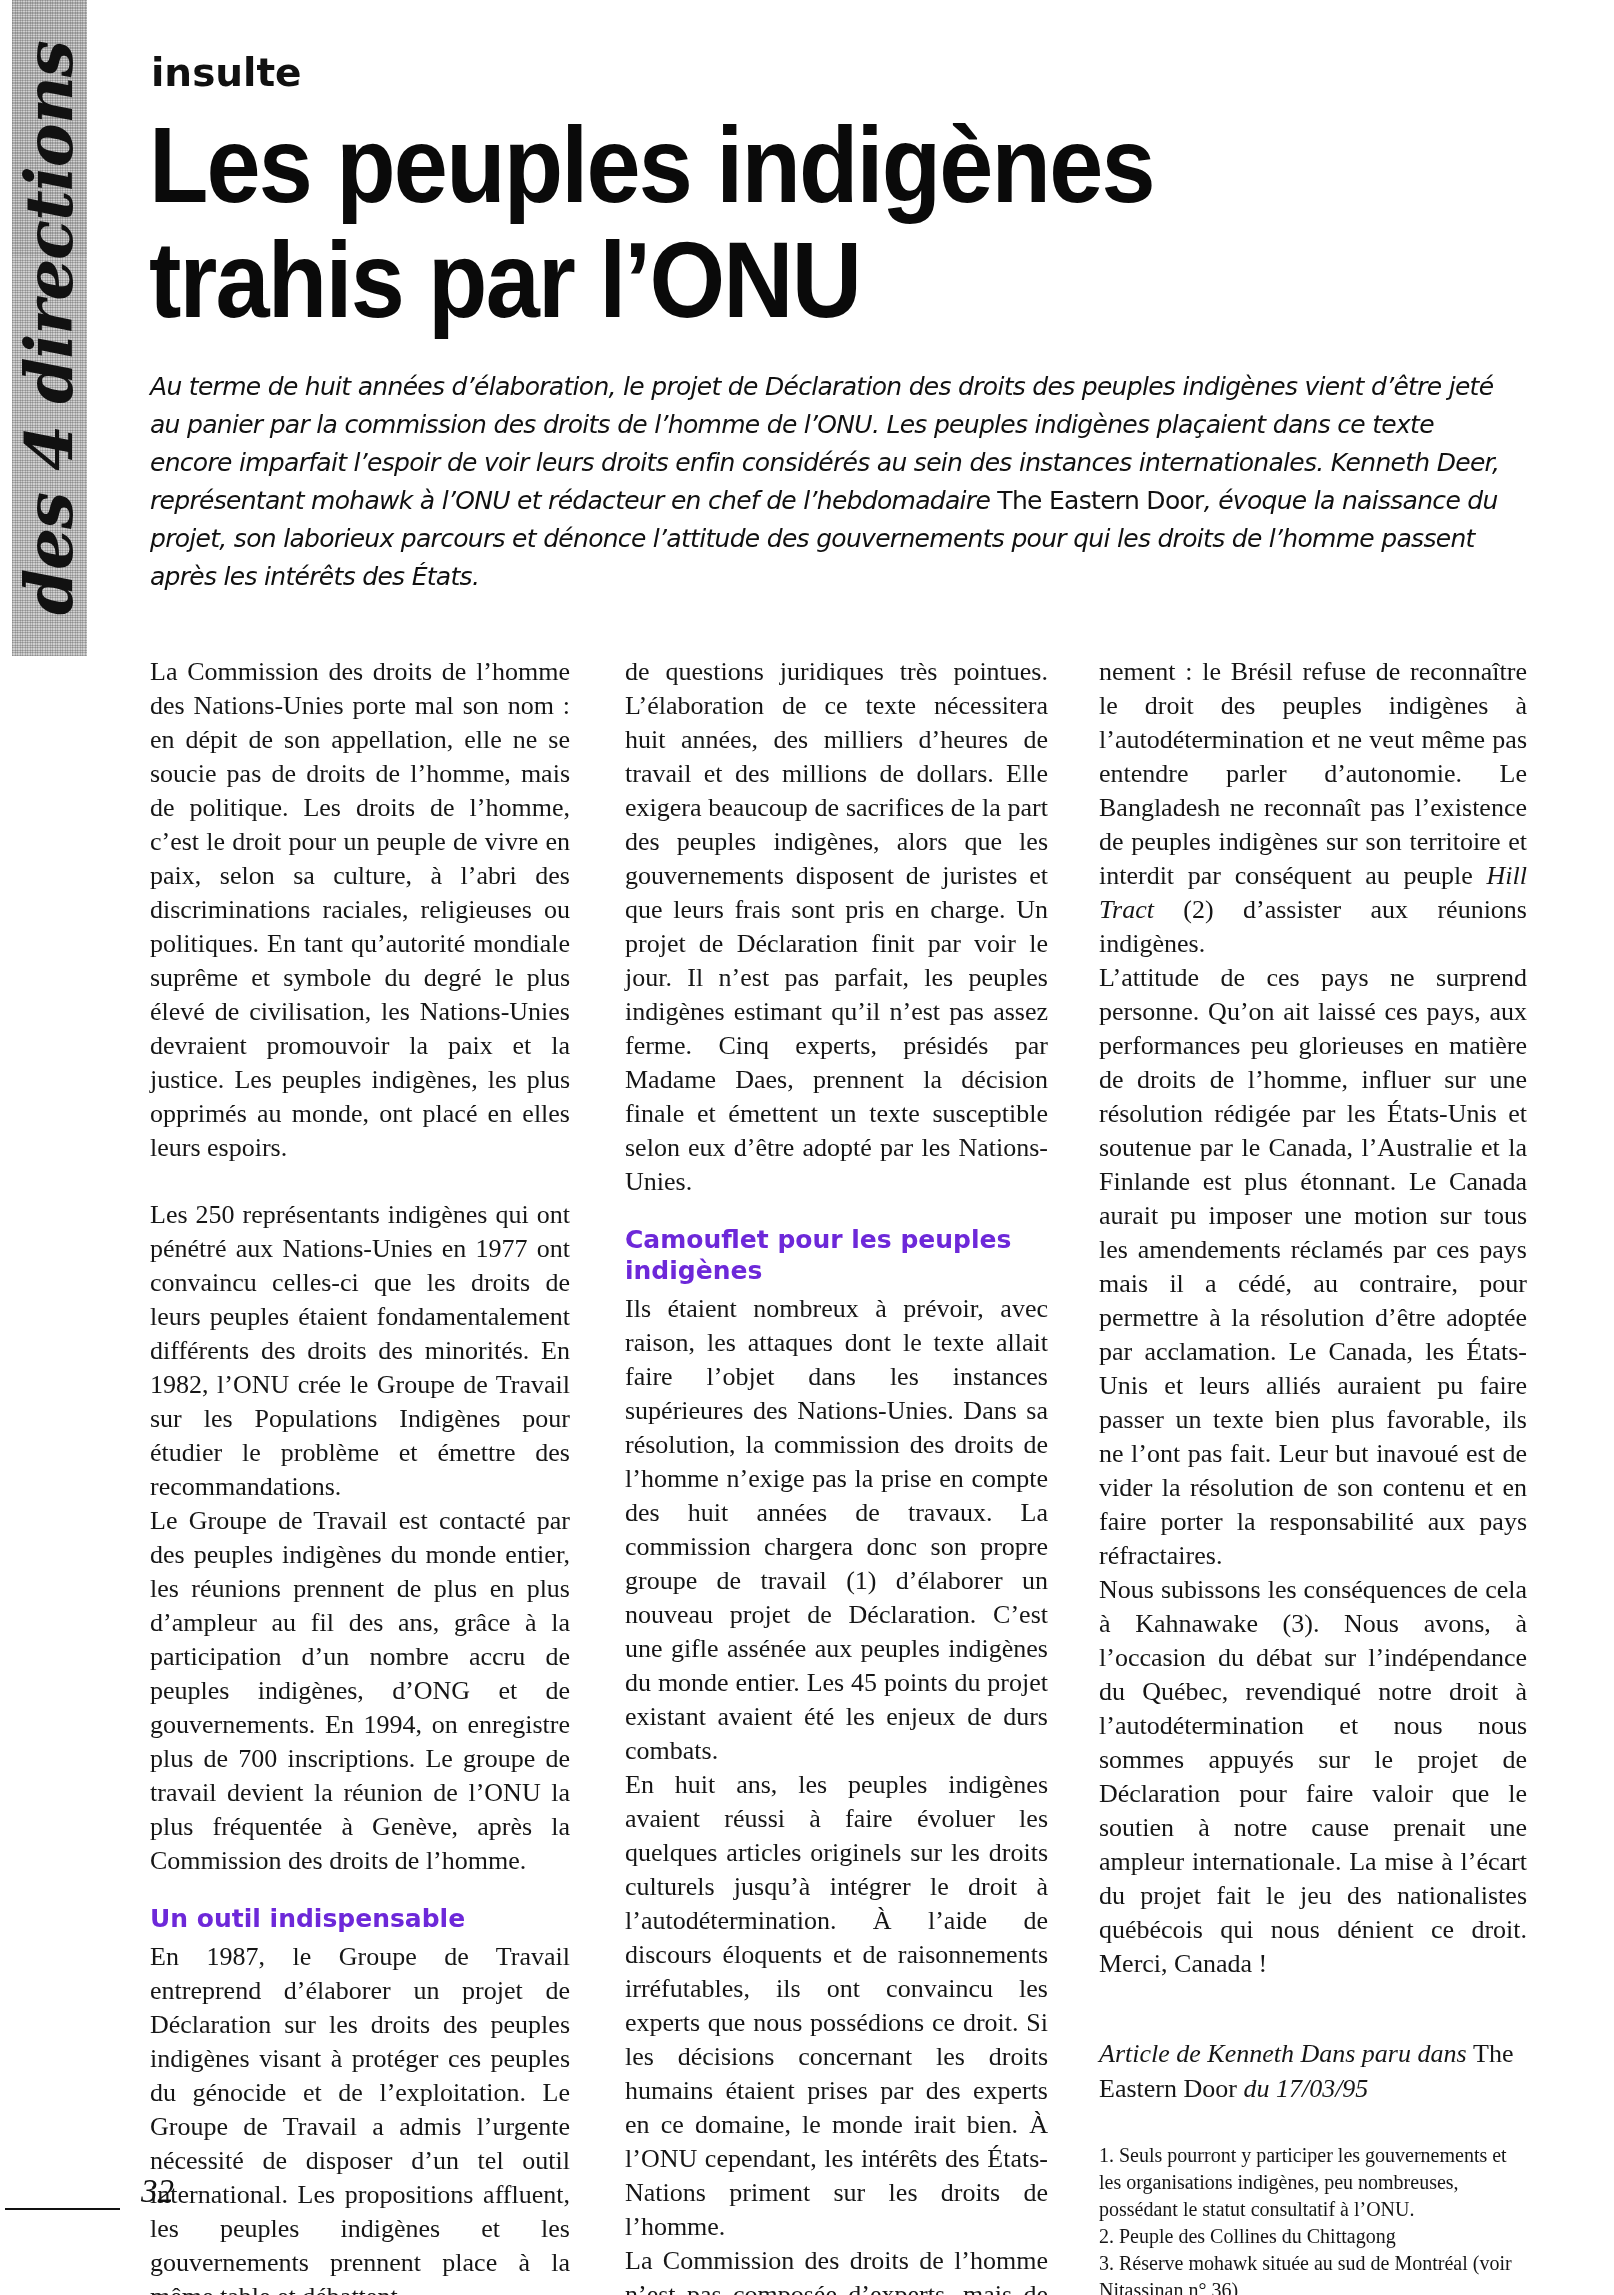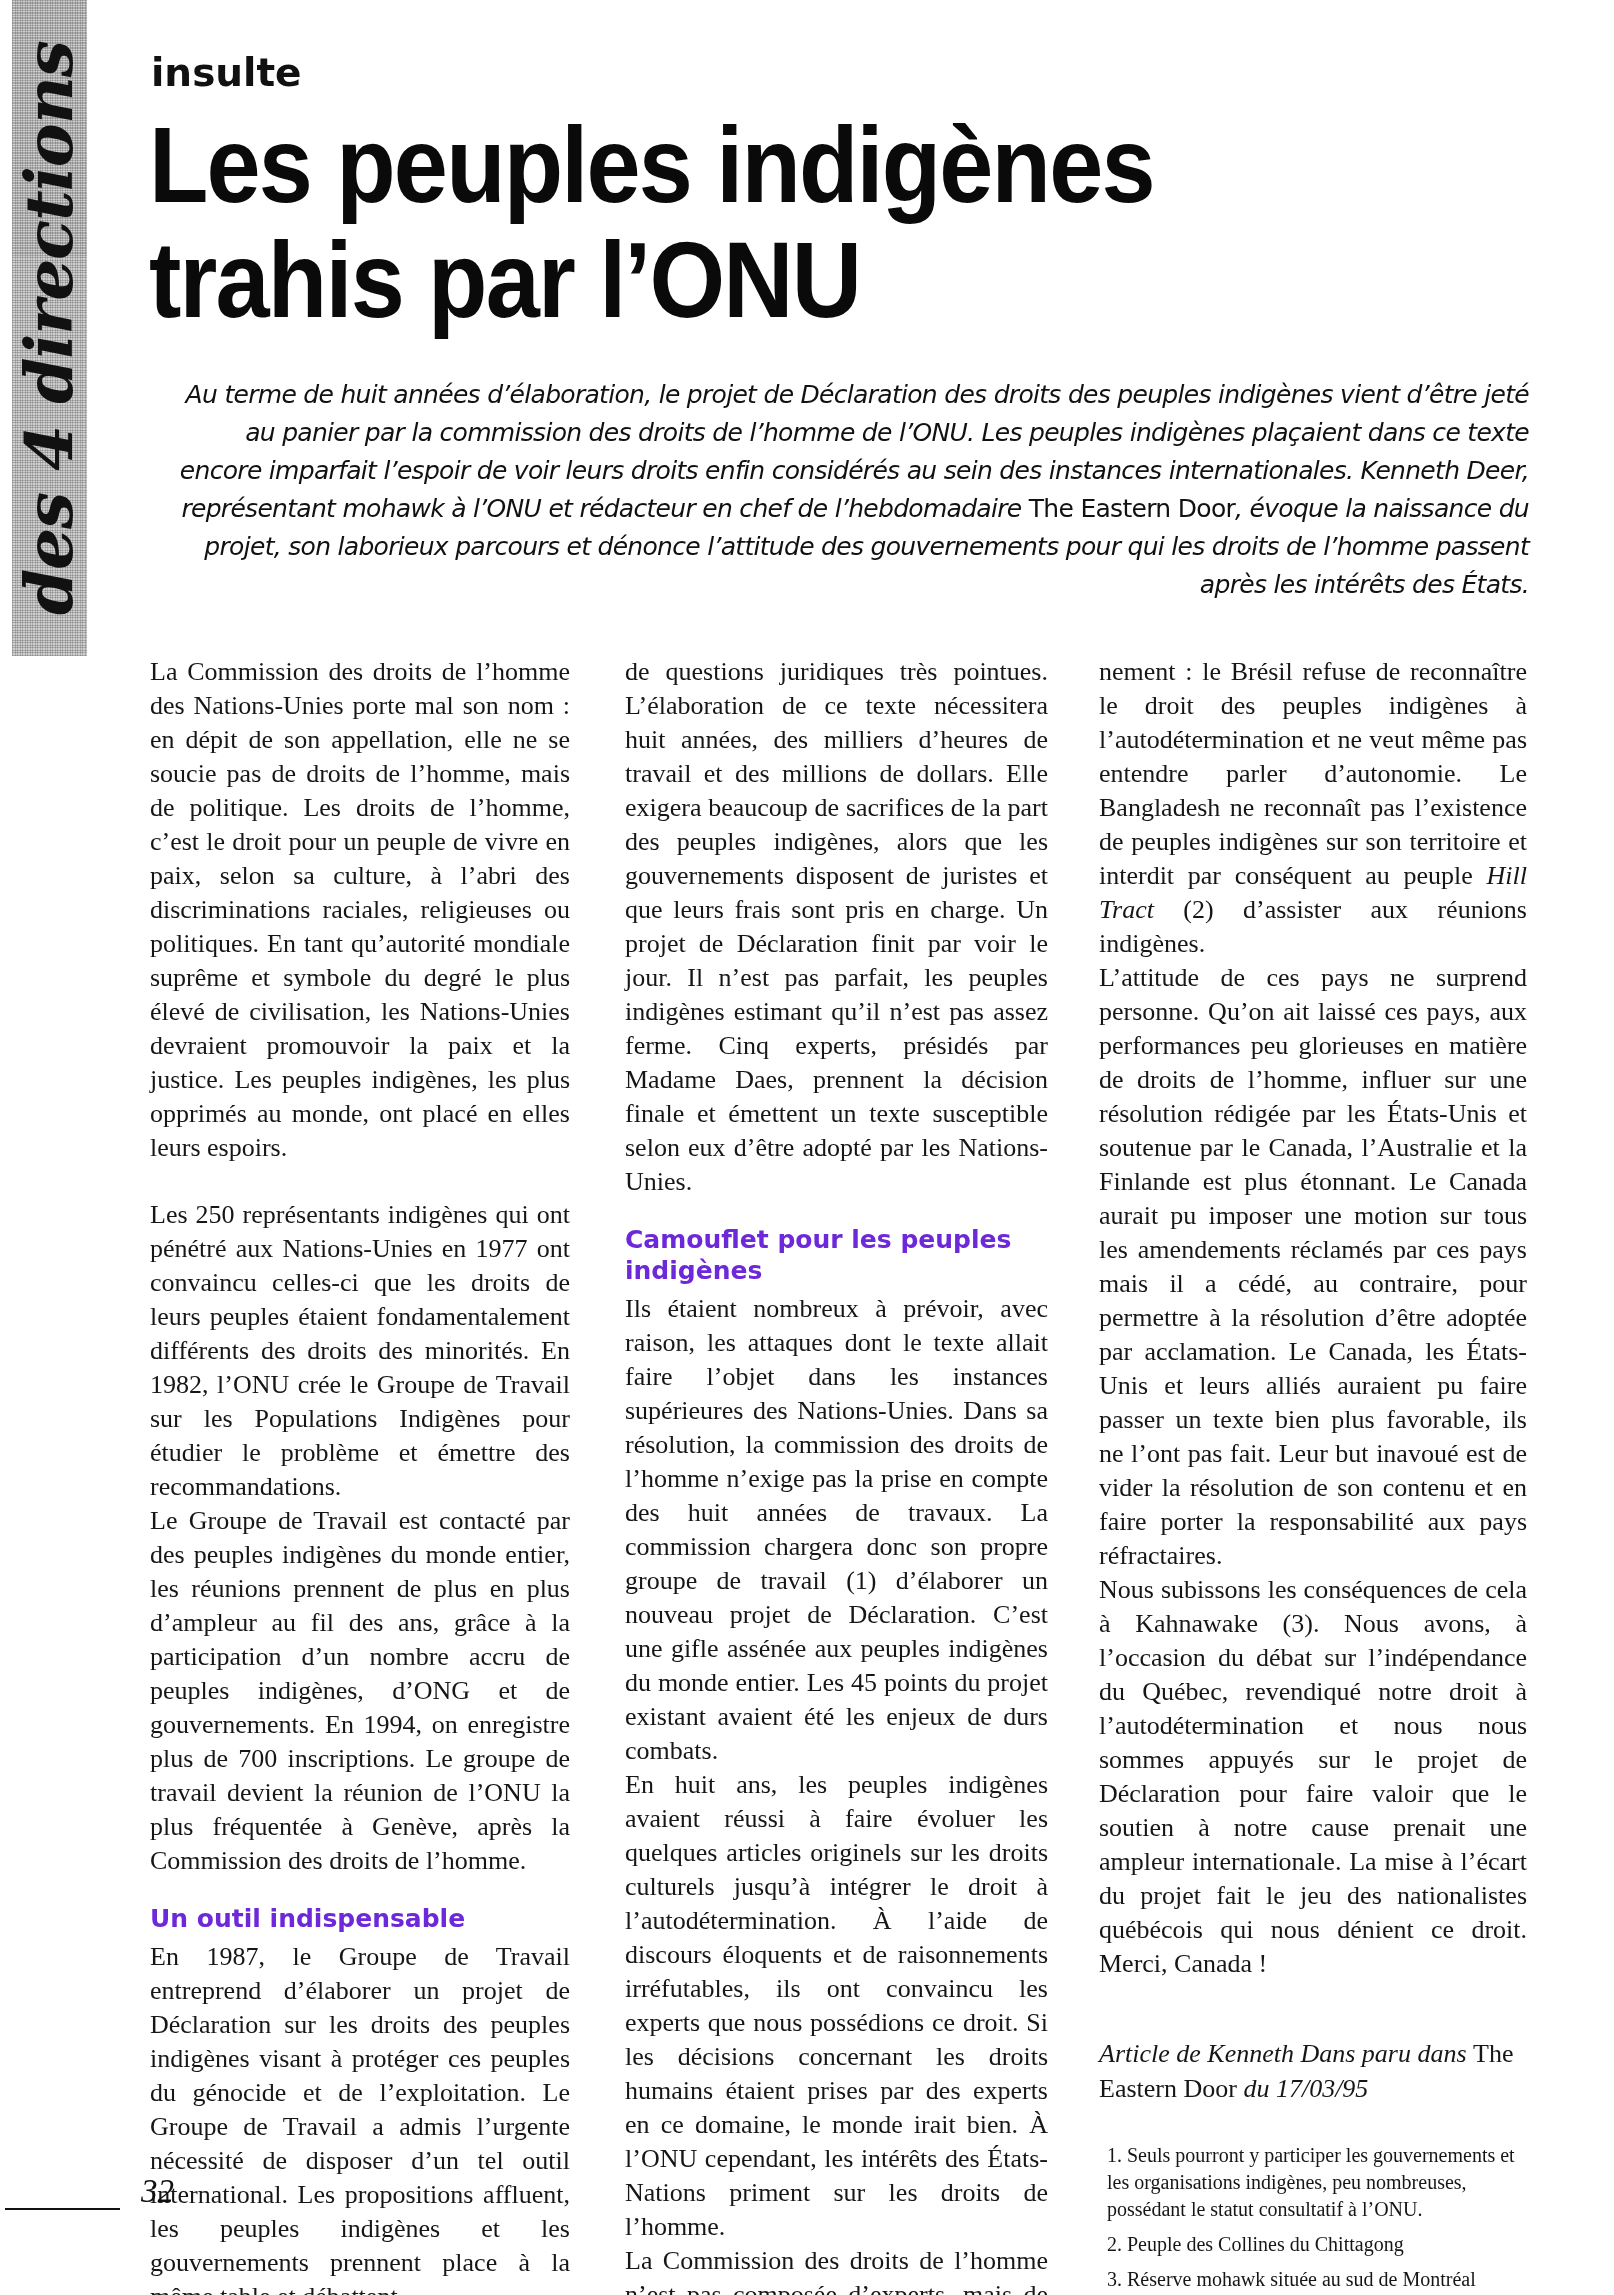--- a/index.html
+++ b/index.html
@@ -53,21 +53,21 @@
   .col em { font-style: italic; }
   .attribution {
     margin-top: 55px; text-align: left;
     font-family: "Liberation Serif", serif; font-size: 26px; line-height: 35px;
   }
   .attribution .it { font-style: italic; }
   .footnotes {
     margin-top: 36px; text-align: left;
     font-family: "Liberation Serif", serif; font-size: 20px; line-height: 27px;
   }
-  .footnotes div { margin: 8px; }
+  .footnotes div { margin: 0; }
   .page-number {
     position: absolute; left: 101px; top: 2173px;
     font-family: "Liberation Serif", serif; font-style: italic; font-size: 33px; color: #111; margin-left: 40px;
   }
   .page-rule {
     position: absolute; left: 5px; top: 2208px; width: 115px; height: 2px; background: #111;
   }
 </style>
 </head>
 <body>
@@ -76,21 +76,21 @@
   <div class="sidebar-label">des 4 directions</div>
 </div>
 
 <div class="kicker">insulte</div>
 
 <h1 class="title" style="margin:0;">
   <span>Les peuples indigènes</span><br>
   <span>trahis par l’ONU</span>
 </h1>
 
-<p class="intro" style="margin:8px;text-align:right;">
+<p class="intro" style="margin:0;">
   <span>Au terme de huit années d’élaboration, le projet de Déclaration des droits des peuples indigènes vient d’être jeté au panier par la commission des droits de l’homme de l’ONU. Les peuples indigènes plaçaient dans ce texte encore imparfait l’espoir de voir leurs droits enfin considérés au sein des instances internationales. Kenneth Deer, représentant mohawk à l’ONU et rédacteur en chef de l’hebdomadaire </span><span class="upright">The Eastern Door</span><span>, évoque la naissance du projet, son laborieux parcours et dénonce l’attitude des gouvernements pour qui les droits de l’homme passent après les intérêts des États.</span>
 </p>
 
 <div class="col col1">
   <p>La Commission des droits de l’homme des Nations-Unies porte mal son nom : en dépit de son appellation, elle ne se soucie pas de droits de l’homme, mais de politique. Les droits de l’homme, c’est le droit pour un peuple de vivre en paix, selon sa culture, à l’abri des discriminations raciales, religieuses ou politiques. En tant qu’autorité mondiale suprême et symbole du degré le plus élevé de civilisation, les Nations-Unies devraient promouvoir la paix et la justice. Les peuples indigènes, les plus opprimés au monde, ont placé en elles leurs espoirs.</p>
   <p class="gap">Les 250 représentants indigènes qui ont pénétré aux Nations-Unies en 1977 ont convaincu celles-ci que les droits de leurs peuples étaient fondamentalement différents des droits des minorités. En 1982, l’ONU crée le Groupe de Travail sur les Populations Indigènes pour étudier le problème et émettre des recommandations.</p>
   <p>Le Groupe de Travail est contacté par des peuples indigènes du monde entier, les réunions prennent de plus en plus d’ampleur au fil des ans, grâce à la participation d’un nombre accru de peuples indigènes, d’ONG et de gouvernements. En 1994, on enregistre plus de 700 inscriptions. Le groupe de travail devient la réunion de l’ONU la plus fréquentée à Genève, après la Commission des droits de l’homme.</p>
   <h2>Un outil indispensable</h2>
   <p>En 1987, le Groupe de Travail entreprend d’élaborer un projet de Déclaration sur les droits des peuples indigènes visant à protéger ces peuples du génocide et de l’exploitation. Le Groupe de Travail a admis l’urgente nécessité de disposer d’un tel outil international. Les propositions affluent, les peuples indigènes et les gouvernements prennent place à la même table et débattent</p>
 </div>

